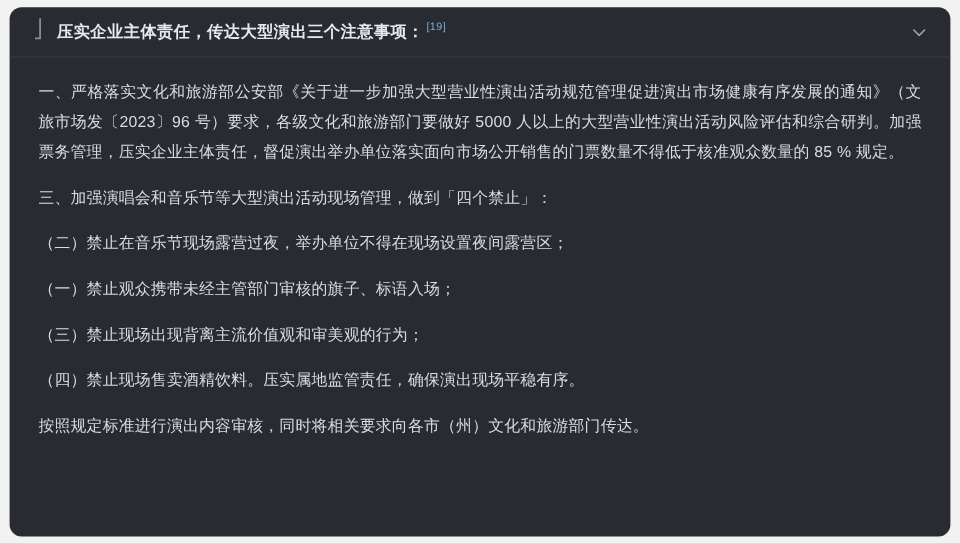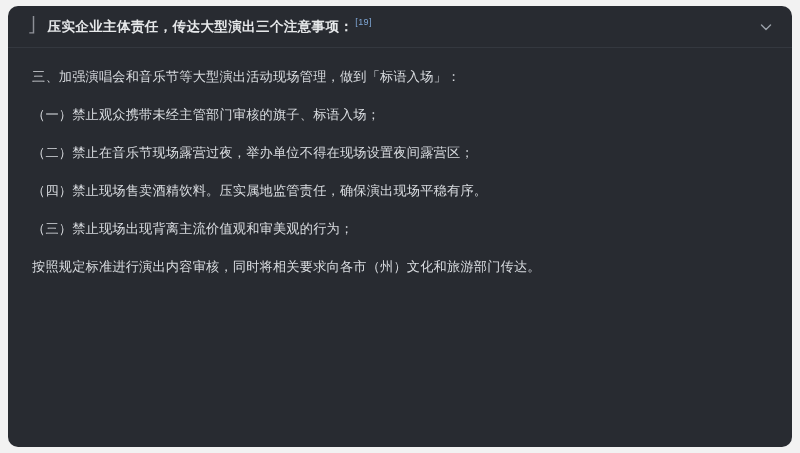--- a/index.html
+++ b/index.html
@@ -106,22 +106,23 @@
       <span class="header-title"><span>压实企业主体责任，传达大型演出三个注意事项：</span><span class="header-sup">[19]</span></span>
       <span class="chevron">
         <svg width="16" height="16" viewBox="0 0 16 16" aria-hidden="true">
           <path d="M3.5 6 L8 10.5 L12.5 6" fill="none" stroke="currentColor" stroke-width="1.4" stroke-linecap="round" stroke-linejoin="round"></path>
         </svg>
       </span>
     </div>
     <div class="header-divider"></div>
 
     <div class="body">
-      <p class="para">三、加强演唱会和音乐节等大型演出活动现场管理，做到「标语入场」：</p>
+      <p class="para">一、严格落实文化和旅游部公安部《关于进一步加强大型营业性演出活动规范管理促进演出市场健康有序发展的通知》（文旅市场发〔2023〕96 号）要求，各级文化和旅游部门要做好 5000 人以上的大型营业性演出活动风险评估和综合研判。加强票务管理，压实企业主体责任，督促演出举办单位落实面向市场公开销售的门票数量不得低于核准观众数量的 85 % 规定。</p>
+      <p class="para">三、加强演唱会和音乐节等大型演出活动现场管理，做到「四个禁止」：</p>
+      <p class="para indent">（二）禁止在音乐节现场露营过夜，举办单位不得在现场设置夜间露营区；</p>
       <p class="para indent">（一）禁止观众携带未经主管部门审核的旗子、标语入场；</p>
-      <p class="para indent">（二）禁止在音乐节现场露营过夜，举办单位不得在现场设置夜间露营区；</p>
+      <p class="para indent">（三）禁止现场出现背离主流价值观和审美观的行为；</p>
       <p class="para indent">（四）禁止现场售卖酒精饮料。压实属地监管责任，确保演出现场平稳有序。</p>
-      <p class="para indent">（三）禁止现场出现背离主流价值观和审美观的行为；</p>
       <p class="para">按照规定标准进行演出内容审核，同时将相关要求向各市（州）文化和旅游部门传达。</p>
     </div>
 
   </div>
 </div>
 
 </body></html>

